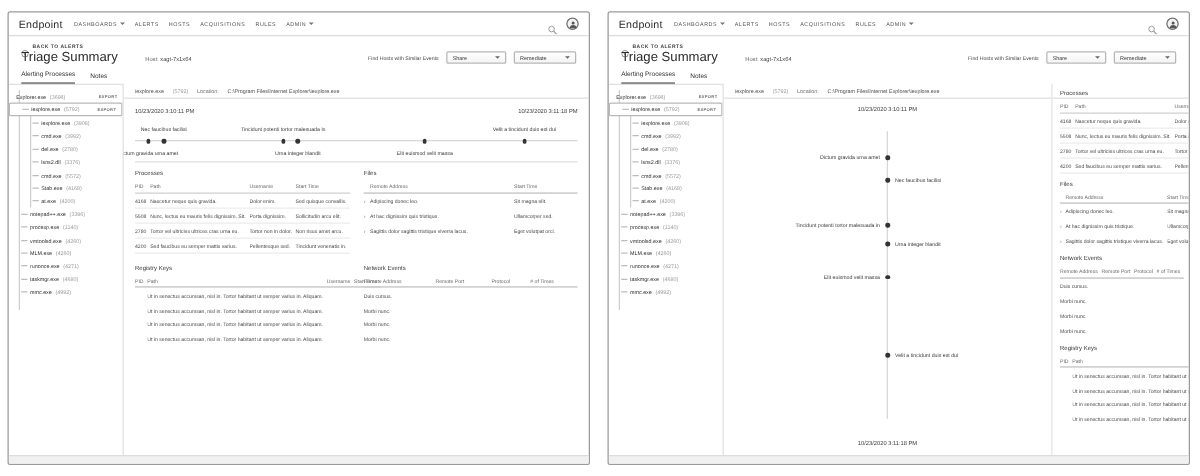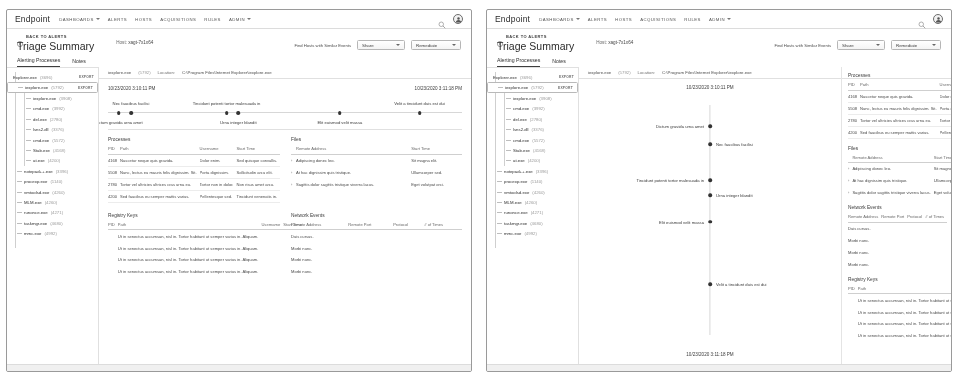--- a/index.html
+++ b/index.html
@@ -75,21 +75,21 @@
   .backrow {
     display: flex; align-items: center; gap: 3px;
     margin-bottom: 1px;
     cursor: pointer;
   }
   .back-ico { width: 6px; height: 6px; }
   .backtxt {
     font-size: 4px; letter-spacing: .4px; text-transform: uppercase;
     color: #3f3f3f; font-weight: 700;
   }
-  .titlerow { display: flex; align-items: flex-start; gap: 22px; }
+  .titlerow { display: flex; align-items: flex-end; gap: 22px; }
   .ptitle { font-size: 10.5px; color: #2b2b2b; font-weight: 400; }
   .hostline { font-size: 4.6px; color: #6a6a6a; padding-bottom: 2px; }
   .hostline b { color: #454545; font-weight: 400; }
   .actions {
     margin-left: auto; display: flex; align-items: center; gap: 6px;
     padding-bottom: 1px;
   }
   .findlink { font-size: 4.2px; color: #4a4a4a; cursor: pointer; white-space: nowrap; }
   .selectbox {
     width: 48px; height: 10px;

